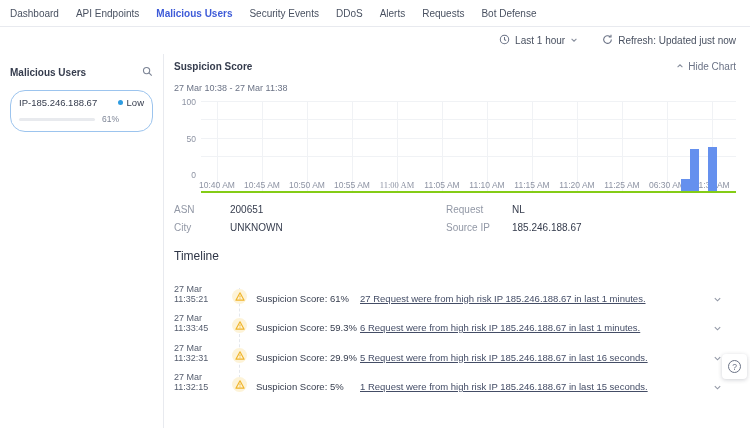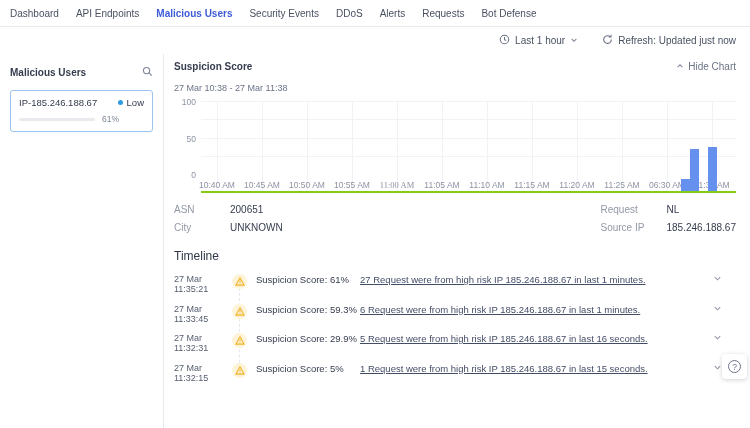--- a/index.html
+++ b/index.html
@@ -16,21 +16,21 @@
   
   .toolbar { height:27px; display:flex; align-items:center; justify-content:flex-end;
     gap:24px; padding-right:14px; font-size:10px; color:#495161; }
   .tool-group { display:flex; align-items:center; gap:5px; }
 
   
   .body { display:flex; height:374px; }
   aside { width:164px; border-right:1px solid #e8eaef; padding:9px 10px; flex:none; }
   .sb-head { display:flex; justify-content:space-between; align-items:center; margin-bottom:9px; }
   .sb-title { font-size:10px; font-weight:bold; color:#353c4d; }
-  .user-card { border:1px solid #9cc4ee; border-radius:3px; background:#fff; }
+  .user-card { border:1px solid #9cc4ee; border-radius:15px; background:#fff; }
   .uc-top { padding:6px 8px 7px; }
   .uc-row1 { display:flex; justify-content:space-between; align-items:center; }
   .uc-name { font-size:9.5px; color:#353c4d; }
   .uc-sev { display:flex; align-items:center; gap:4px; font-size:9.5px; color:#353c4d; }
   .dot { width:5px; height:5px; border-radius:50%; background:#2e9ce1; display:inline-block; }
   .uc-row2 { display:flex; align-items:center; gap:7px; margin-top:6px; }
   .bar-track { width:76px; height:3px; background:#e8eaee; border-radius:2px; overflow:hidden; }
   .bar-fill { height:3px; background:#3e63dd; border-radius:2px; }
   .uc-pct { font-size:8.5px; color:#7d8596; }
   .uc-ago { border-top:1px solid #eef0f4; padding:5px 8px 6px; font-size:8.5px; color:#7d8596; }
@@ -51,33 +51,33 @@
   .chart { display:flex; height:95px; margin-bottom:8px; }
   .y-axis { width:22px; position:relative; height:73px; margin-right:5px; flex:none; }
   .y-lab { position:absolute; right:0; font-size:8.5px; color:#8d93a3; }
   .plot { flex:1; height:92px; position:relative; border-bottom:2px solid #84cc16; }
   .hgrid { position:absolute; left:0; right:0; height:1px; background:#f0f2f5; }
   .vgrid { position:absolute; top:0; bottom:0; width:1px; background:#f0f2f5; }
   .bar { position:absolute; bottom:0; width:9px; background:#6590ee; }
   .x-label { position:absolute; top:79px; width:44px; margin-left:-22px; text-align:center;
     font-size:8.5px; color:#8d93a3; white-space:nowrap; }
 
-  .meta { display:flex; font-size:10px; margin:4px 0 2px;justify-content:space-between; }
+  .meta { display:flex; font-size:10px; margin:4px 0 2px; }
   .meta-col { display:flex; flex-direction:column; gap:7px; }
   .meta-col.left { width:272px; }
   .meta-row { display:flex; }
   .meta-label { color:#9298a6; }
   .left .meta-label { width:56px; }
   .rightc .meta-label { width:66px; }
   .meta-value { color:#353c4d; }
 
   .timeline-title { font-size:12px; font-weight:400; color:#2f3647; margin:16px 0 11px; }
   .timeline { position:relative; }
   .tl-connector { position:absolute; left:65px; top:14px; bottom:14px; border-left:1px dashed #e4e7ec; }
-  .tl-row { display:flex; align-items:flex-start; height:29.5px; position:relative; padding-right:14px; }
+  .tl-row { display:flex; align-items:flex-end; height:29.5px; position:relative; padding-right:14px; }
   .tl-time { width:56px; font-size:9px; color:#555d6e; flex:none; }
   .warn-badge { width:15px; height:15px; border-radius:50%; background:#fdf3d8; flex:none;
     display:flex; align-items:center; justify-content:center; margin:0 9px 0 2px; z-index:1; }
   .tl-score { font-size:9.5px; color:#353c4d; width:104px; flex:none; }
   .tl-link { font-size:9.5px; color:#444d66; text-decoration:underline; white-space:nowrap; cursor:pointer; }
   .tl-chevron { margin-left:auto; display:flex; align-items:center; cursor:pointer; }
 
   .help-fab { position:absolute; right:3px; top:354px; width:25px; height:25px; background:#fff;
     border-radius:4px; box-shadow:0 1px 4px rgba(40,50,70,.22); display:flex; align-items:center;
     justify-content:center; cursor:pointer; }

